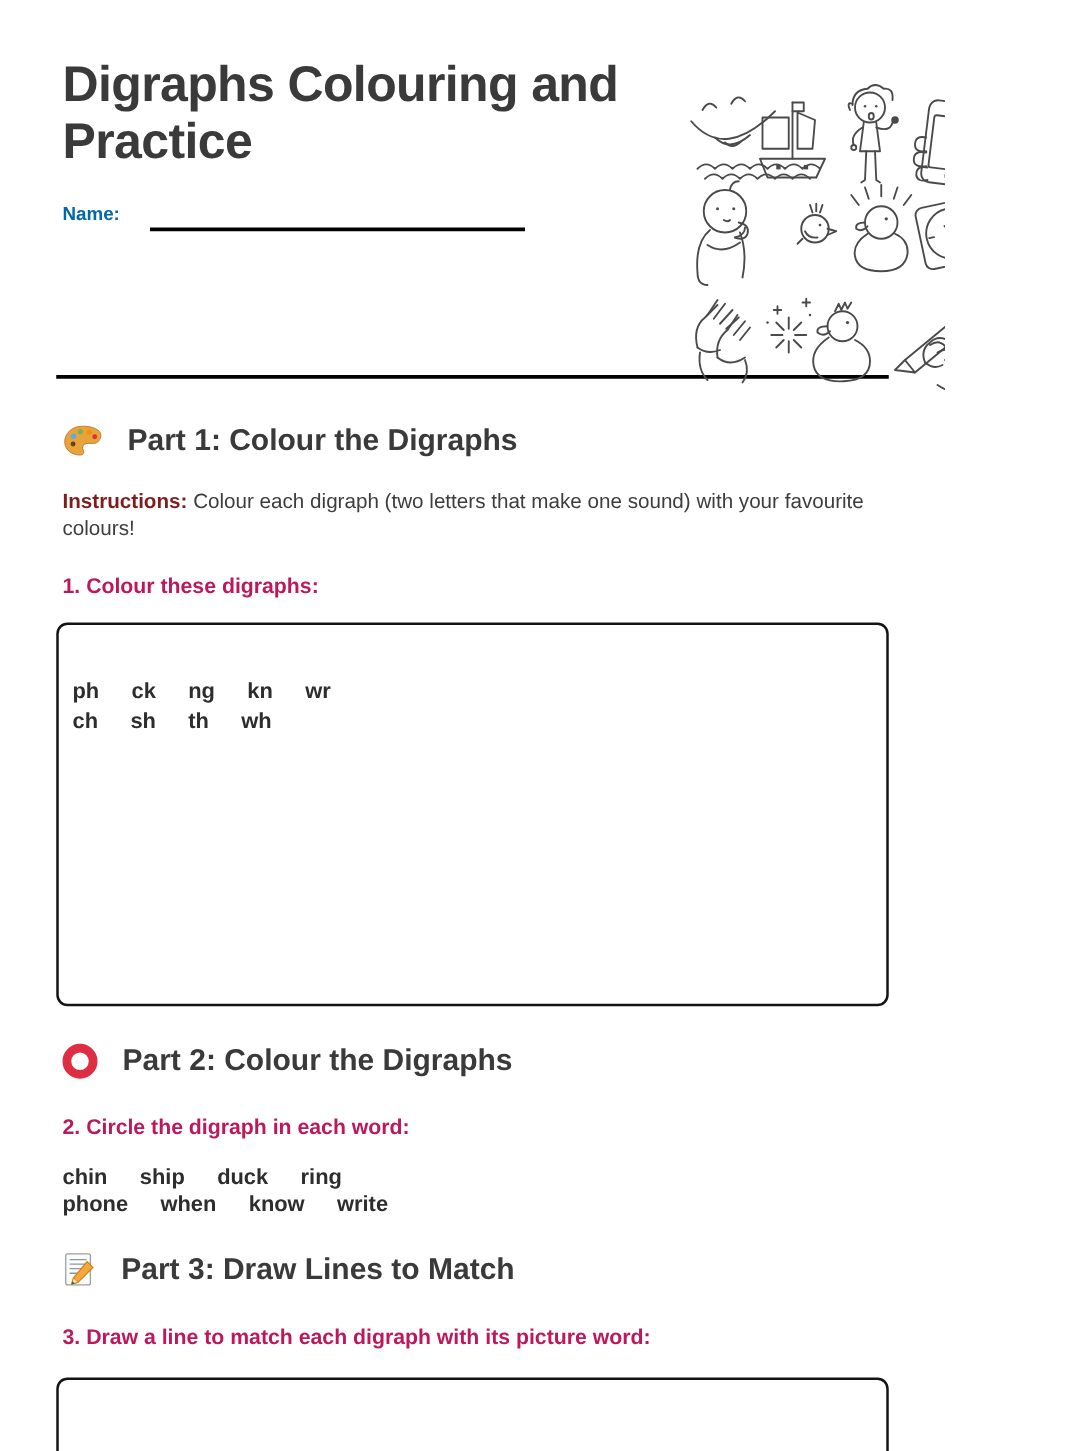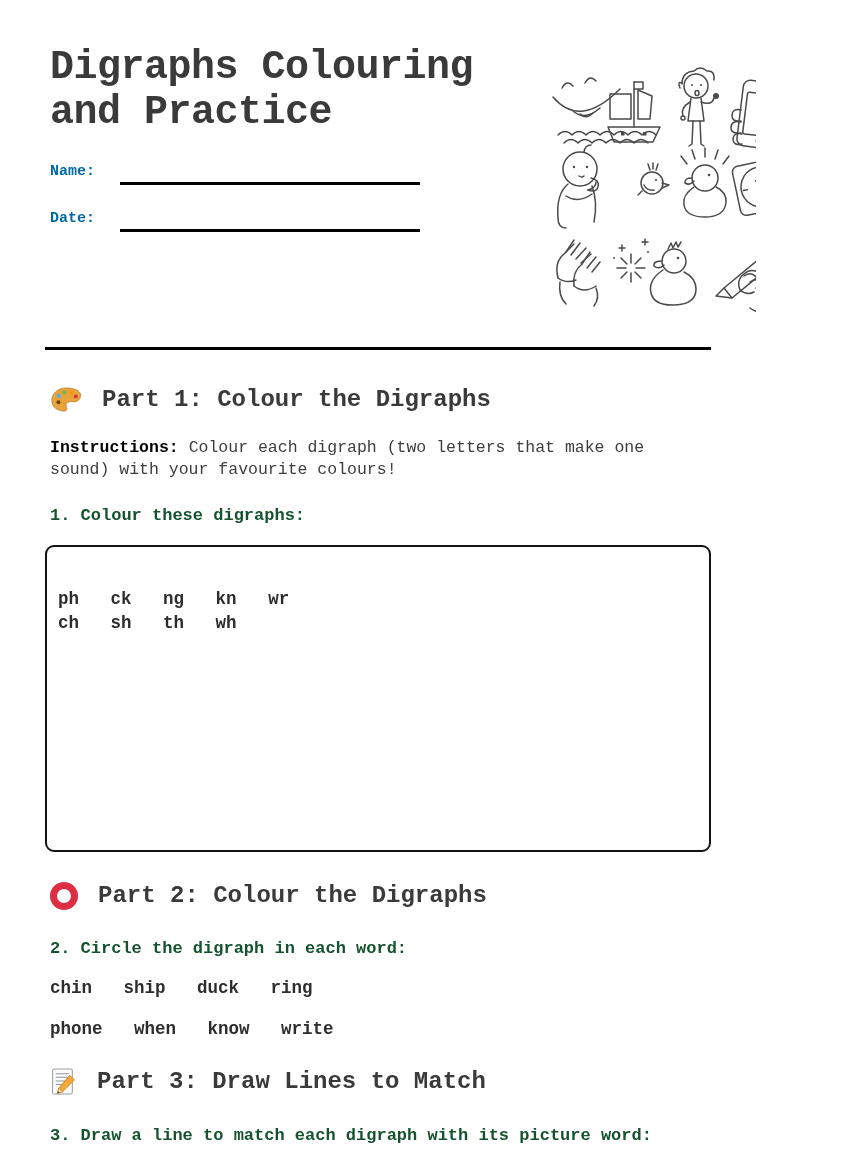--- a/index.html
+++ b/index.html
@@ -1,67 +1,63 @@
 <!DOCTYPE html>
 <html><head>
 <meta charset="utf-8">
 <style>
   html,body{margin:0;padding:0;background:#ffffff;}
   .page{
     position:relative;width:756px;height:1161px;background:#fff;overflow:hidden;
-    font-family:Liberation Mono, monospace;color:#3a3a3a;
+    font-family:Liberation Sans, sans-serif;color:#3a3a3a;
   }
   .content{padding:0 50px;}
   .title{
     margin:0;padding-top:46px;font-size:40px;line-height:1.12;font-weight:700;
     color:#3a3a3a;max-width:505px;letter-spacing:-0.5px;
   }
   .fields{margin-top:26px;}
   .field-row{position:relative;height:24px;}
   .field-row + .field-row{margin-top:23px;}
   .field-label{position:absolute;left:0;top:1px;font-size:15px;font-weight:700;color:#0369a1;}
   .field-line{position:absolute;left:70px;top:20px;width:300px;height:3px;background:#000;cursor:text;}
   .illustrations{position:absolute;left:544px;top:52px;width:262px;height:270px;}
   .divider{margin:114px -5px 0;height:3px;background:#000;}
   .part-heading{display:flex;align-items:center;gap:20px;font-size:24px;font-weight:700;color:#3a3a3a;line-height:28px;}
   .h-icon{flex:none;display:flex;align-items:center;}
   .circle-icon{width:28px;height:28px;border:7px solid #dd2e44;border-radius:50%;box-sizing:border-box;}
   .mt-p1h{margin-top:36px;}
   .instructions{margin-top:23px;font-size:16.5px;line-height:22px;color:#3d3d3d;}
-  .instructions b{color:#000000;}
-  .prompt{margin-top:24px;font-size:17px;font-weight:700;color:#14532d;line-height:22px;}
+  .instructions b{color:#7f1d1d;}
+  .prompt{margin-top:24px;font-size:17px;font-weight:700;color:#be185d;line-height:22px;}
   .activity-box{margin:18px -5px 0;border:2px solid #141414;border-radius:9px;box-sizing:border-box;}
   .colouring-box{height:307px;padding:22px 11px;}
   .matching-box{margin-top:21px;height:70px;}
   .word-row{font-size:17.5px;font-weight:700;color:#2d2d2d;line-height:22px;}
   .word-row .w{display:inline-block;margin-right:21px;}
   .box-row1{margin-top:2px;}
   .box-row2{margin-top:19px;}
   .mt-p2h{margin-top:30px;}
   .mt-p2prompt{margin-top:28px;}
   .mt-w1{margin-top:4px;}
-  .mt-w2{margin-top:19px;}
+  .mt-w2{}
   .mt-p3h{margin-top:27px;}
   .mt-p3prompt{margin-top:28px;}
 </style>
 </head>
 <body>
 
 <div class="page">
   <div class="content">
 
     <h1 class="title">Digraphs Colouring and Practice</h1>
 
     <div class="fields">
       <div class="field-row">
         <span class="field-label">Name:</span>
-        <div class="field-line"></div>
-      </div>
-      <div class="field-row">
-        <span class="field-label">Date:</span>
         <div class="field-line"></div>
       </div>
     </div>
 
     <svg class="illustrations" viewBox="0 0 262 270" xmlns="http://www.w3.org/2000/svg">
       <g fill="none" stroke="#4a4a4a" stroke-width="1.5" stroke-linecap="round" stroke-linejoin="round">
 
         <g>
           <path d="M18,36 Q23,27 29,34"></path>
           <path d="M41,31 Q46,22 52,29"></path>

